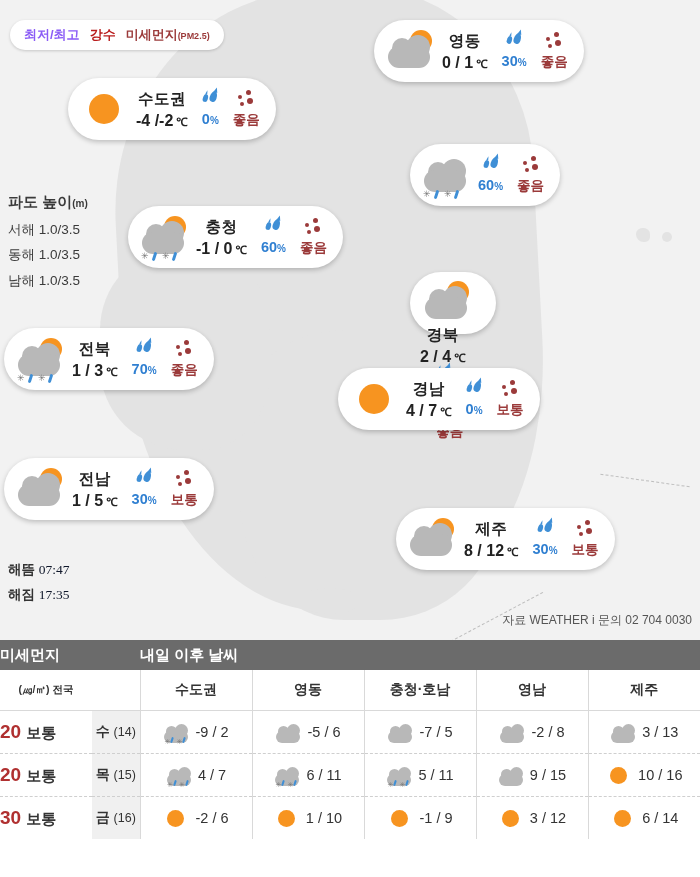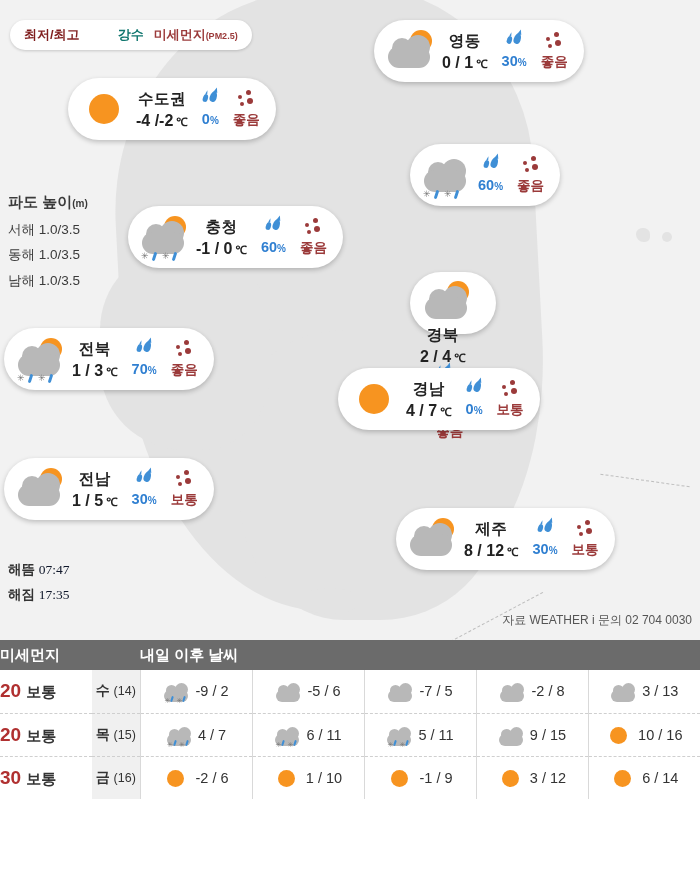--- a/index.html
+++ b/index.html
@@ -64,22 +64,22 @@
   #legend {
     position:absolute; left:10px; top:20px;
     background:#ffffff;
     border-radius:16px;
     padding:6px 14px;
     box-shadow:0 1px 3px rgba(0,0,0,0.18);
     display:flex; align-items:center; gap:10px;
     font-size:13px; font-weight:bold;
     white-space:nowrap;
   }
-  #legend .lg-dark { color:#7f1d1d; }
-  #legend .lg-blue { color:#0f766e;margin-left:28px; }
+  #legend .lg-dark { color:#8b5cf6; }
+  #legend .lg-blue { color:#b91c1c; }
   #legend .lg-red  { color:#9b3a3a; }
   #legend .lg-sub  { font-size:9px; font-weight:bold; }
 
   
   #wave-block {
     position:absolute; left:8px; top:160px;
     font-size:14px; color:#3a3a3a;
     line-height:1.9;
   }
   #wave-block .wave-title { font-weight:bold; font-size:15px;margin-top:28px; }
@@ -523,20 +523,29 @@
         <col style="width:112px">
         <col style="width:112px">
         <col style="width:112px">
         <col style="width:112px">
     </colgroup>
     <thead>
       <tr>
         <th colspan="2" class="hdr-dust">미세먼지</th>
         <th colspan="5" class="hdr-forecast">내일 이후 날씨</th>
       </tr>
+      <tr>
+        <th class="col-head unit-cell"><span class="um">(㎍/㎥) 전국</span></th>
+        <th class="col-head"></th>
+        <th class="col-head vline">수도권</th>
+        <th class="col-head vline">영동</th>
+        <th class="col-head vline">충청·호남</th>
+        <th class="col-head vline">영남</th>
+        <th class="col-head vline">제주</th>
+      </tr>
     </thead>
     <tbody id="forecast-body">
         <tr>
           <td class="row-cell dust-cell"><span class="dust-num">20</span><span class="dust-txt">보통</span></td>
           <td class="row-cell day-cell"><span>수</span> <span class="dnum">(14)</span></td>
           <td class="row-cell fc-cell vline">
             <span class="fc-inner">
               <span class="mini-ico">
                 <span class="mini-cl-b1"></span>
                 <span class="mini-cl-b2"></span>

